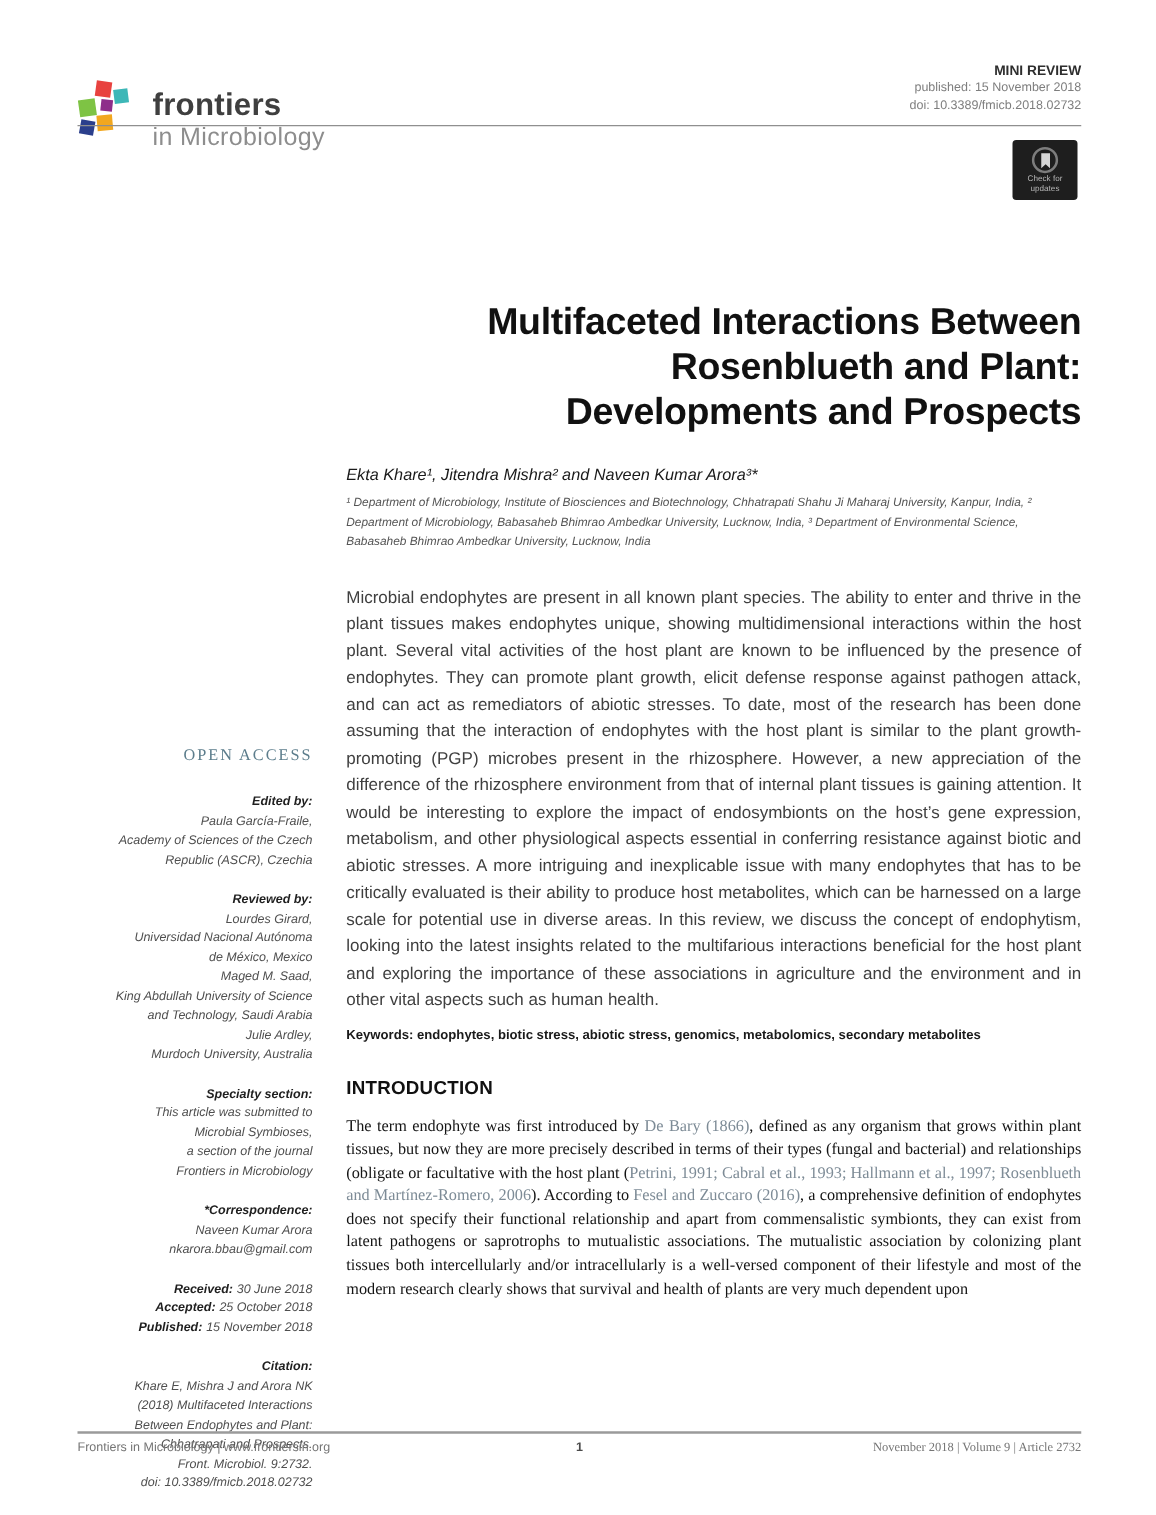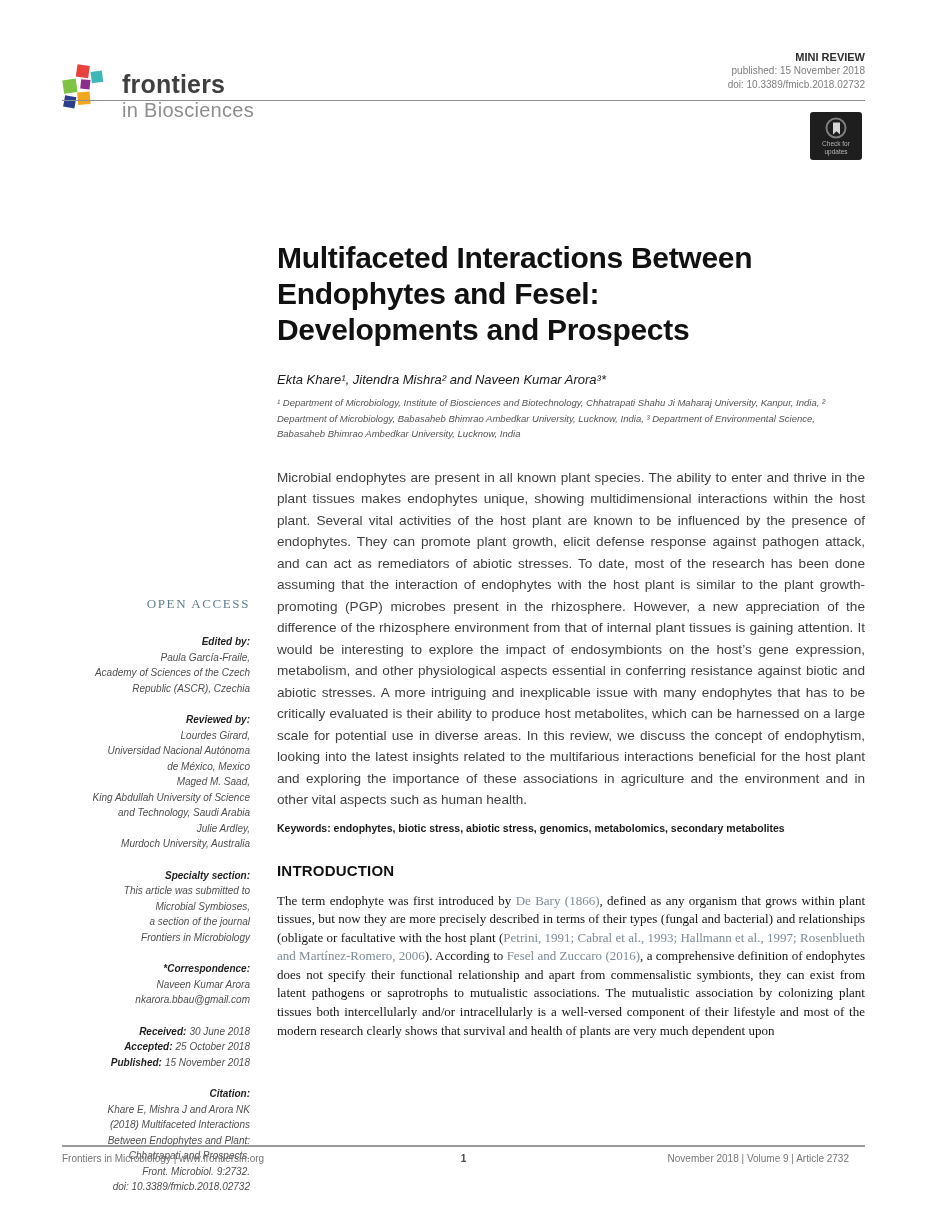--- a/index.html
+++ b/index.html
@@ -40,56 +40,56 @@
   .side-label { font-weight: bold; font-style: italic; color: #1f1f1f; }
   .side-lines { font-style: italic; color: #4f4f4f; }
   .side-lines .email { color: #4f4f4f; }
   .date-line { font-size: 10px; line-height: 15.5px; font-style: italic; color: #4f4f4f; }
   .date-line b { color: #1f1f1f; }
   .date-line span { margin-left: 3px; }
   .dates { margin-bottom: 16px; }
 
   
   .main-col { position: absolute; left: 277px; top: 240px; width: 588px; }
-  .title { font-size: 30px; font-weight: bold; color: #111; line-height: 36px; letter-spacing: -0.3px; }
+  .title { font-size: 30px; font-weight: bold; color: #111; line-height: 36px; letter-spacing: -0.3px; text-align: right; }
   .authors { margin-top: 24px; font-size: 13px; font-weight: normal; font-style: italic; color: #1a1a1a; }
   .affils { margin-top: 8px; font-size: 9.5px; font-style: italic; color: #555; line-height: 15.5px; }
   .abstract { margin-top: 25px; font-size: 13.6px; color: #3f3f3f; line-height: 21.5px; text-align: justify; }
   .keywords { margin-top: 11px; font-size: 10.5px; font-weight: bold; color: #1a1a1a; }
   .intro-head { margin-top: 28px; font-size: 15px; font-weight: bold; color: #111; letter-spacing: 0.2px; }
   .intro-para {
     margin-top: 13px; font-family: "Liberation Serif", serif; font-size: 13px;
     color: #141414; line-height: 18.6px; text-align: justify;
   }
   .intro-para .cite { color: #7d8b96; }
 
   
   .footer-rule { position: absolute; left: 62px; right: 60px; top: 1145px; height: 2px; background: #9a9a9a; }
   .footer { position: absolute; left: 62px; right: 60px; top: 1153px; font-size: 10px; color: #757575; }
   .footer .f-left { position: absolute; left: 0; }
   .footer .f-page { position: absolute; left: 0; right: 0; text-align: center; font-weight: bold; color: #4a4a4a; }
-  .footer .f-right { position: absolute; right: 16px; }
+  .footer .f-right { position: absolute; right: 0; font-family: Liberation Serif, serif; }
 </style>
 </head>
 <body>
 
 <div class="page">
 
   <div class="logo-wrap">
     <svg class="logo-cubes" viewBox="0 0 50 54">
       <rect x="14" y="1" width="12" height="12" fill="#e8423f" transform="rotate(8 20 7)"></rect>
       <rect x="28" y="7" width="11" height="11" fill="#3db7b7" transform="rotate(-7 33 12)"></rect>
       <rect x="1" y="15" width="13" height="13" fill="#7ec344" transform="rotate(-8 7 21)"></rect>
       <rect x="18" y="15" width="9" height="9" fill="#8e2e8a" transform="rotate(6 22 19)"></rect>
       <rect x="15" y="27" width="12" height="12" fill="#f2a71f" transform="rotate(-5 21 33)"></rect>
       <rect x="2" y="31" width="11" height="11" fill="#2b3f8c" transform="rotate(10 7 36)"></rect>
     </svg>
     <div class="brand">
       <div class="brand-1">frontiers</div>
-      <div class="brand-2">in Biosciences</div>
+      <div class="brand-2">in Microbiology</div>
     </div>
   </div>
 
   <div class="header-meta">
     <div class="type">MINI REVIEW</div>
     <div class="meta">published: 15 November 2018</div>
     <div class="meta">doi: 10.3389/fmicb.2018.02732</div>
   </div>
 
   <div class="header-rule"></div>
@@ -170,21 +170,21 @@
           <div>Chhatrapati and Prospects.</div>
           <div>Front. Microbiol. 9:2732.</div>
           <div>doi: 10.3389/fmicb.2018.02732</div>
         </div>
     </div>
   </aside>
 
   <main class="main-col">
     <h1 class="title" style="margin:0;">
         <div>Multifaceted Interactions Between</div>
-        <div>Endophytes and Fesel:</div>
+        <div>Rosenblueth and Plant:</div>
         <div>Developments and Prospects</div>
       </h1>
     <div class="authors">Ekta Khare¹, Jitendra Mishra² and Naveen Kumar Arora³*</div>
     <div class="affils">¹ Department of Microbiology, Institute of Biosciences and Biotechnology, Chhatrapati Shahu Ji Maharaj University, Kanpur, India, ² Department of Microbiology, Babasaheb Bhimrao Ambedkar University, Lucknow, India, ³ Department of Environmental Science, Babasaheb Bhimrao Ambedkar University, Lucknow, India</div>
     <div class="abstract">Microbial endophytes are present in all known plant species. The ability to enter and thrive in the plant tissues makes endophytes unique, showing multidimensional interactions within the host plant. Several vital activities of the host plant are known to be influenced by the presence of endophytes. They can promote plant growth, elicit defense response against pathogen attack, and can act as remediators of abiotic stresses. To date, most of the research has been done assuming that the interaction of endophytes with the host plant is similar to the plant growth-promoting (PGP) microbes present in the rhizosphere. However, a new appreciation of the difference of the rhizosphere environment from that of internal plant tissues is gaining attention. It would be interesting to explore the impact of endosymbionts on the host’s gene expression, metabolism, and other physiological aspects essential in conferring resistance against biotic and abiotic stresses. A more intriguing and inexplicable issue with many endophytes that has to be critically evaluated is their ability to produce host metabolites, which can be harnessed on a large scale for potential use in diverse areas. In this review, we discuss the concept of endophytism, looking into the latest insights related to the multifarious interactions beneficial for the host plant and exploring the importance of these associations in agriculture and the environment and in other vital aspects such as human health.</div>
     <div class="keywords">Keywords: endophytes, biotic stress, abiotic stress, genomics, metabolomics, secondary metabolites</div>
     <h2 class="intro-head" style="margin:28px 0 0;">INTRODUCTION</h2>
     <p class="intro-para" style="margin:13px 0 0;"><span>The term endophyte was first introduced by </span><span class="cite">De Bary (1866)</span><span>, defined as any organism that grows within plant tissues, but now they are more precisely described in terms of their types (fungal and bacterial) and relationships (obligate or facultative with the host plant (</span><span class="cite">Petrini, 1991; Cabral et al., 1993; Hallmann et al., 1997; Rosenblueth and Martínez-Romero, 2006</span><span>). According to </span><span class="cite">Fesel and Zuccaro (2016)</span><span>, a comprehensive definition of endophytes does not specify their functional relationship and apart from commensalistic symbionts, they can exist from latent pathogens or saprotrophs to mutualistic associations. The mutualistic association by colonizing plant tissues both intercellularly and/or intracellularly is a well-versed component of their lifestyle and most of the modern research clearly shows that survival and health of plants are very much dependent upon</span></p>
   </main>
 

